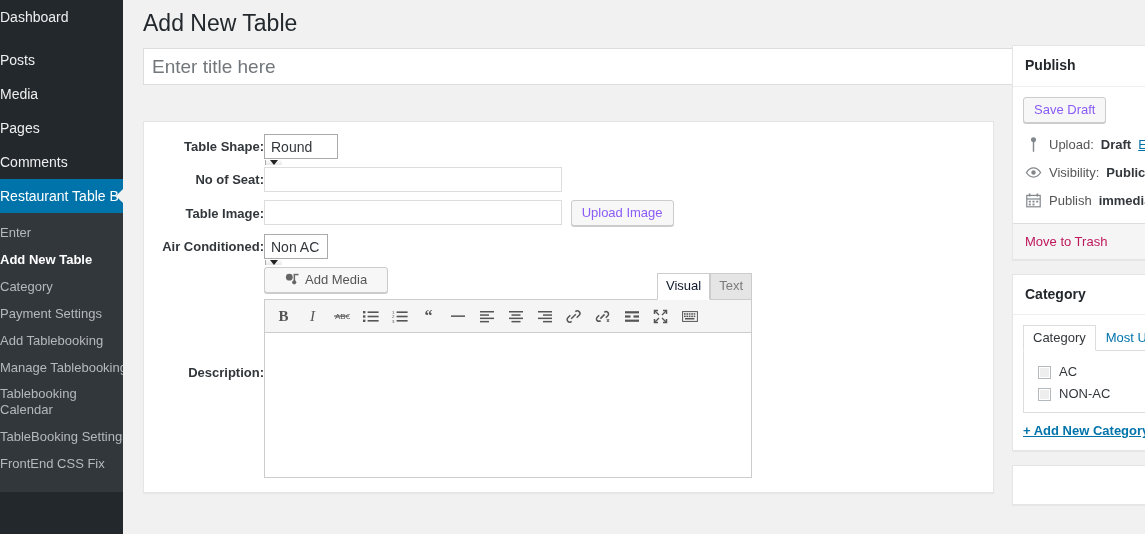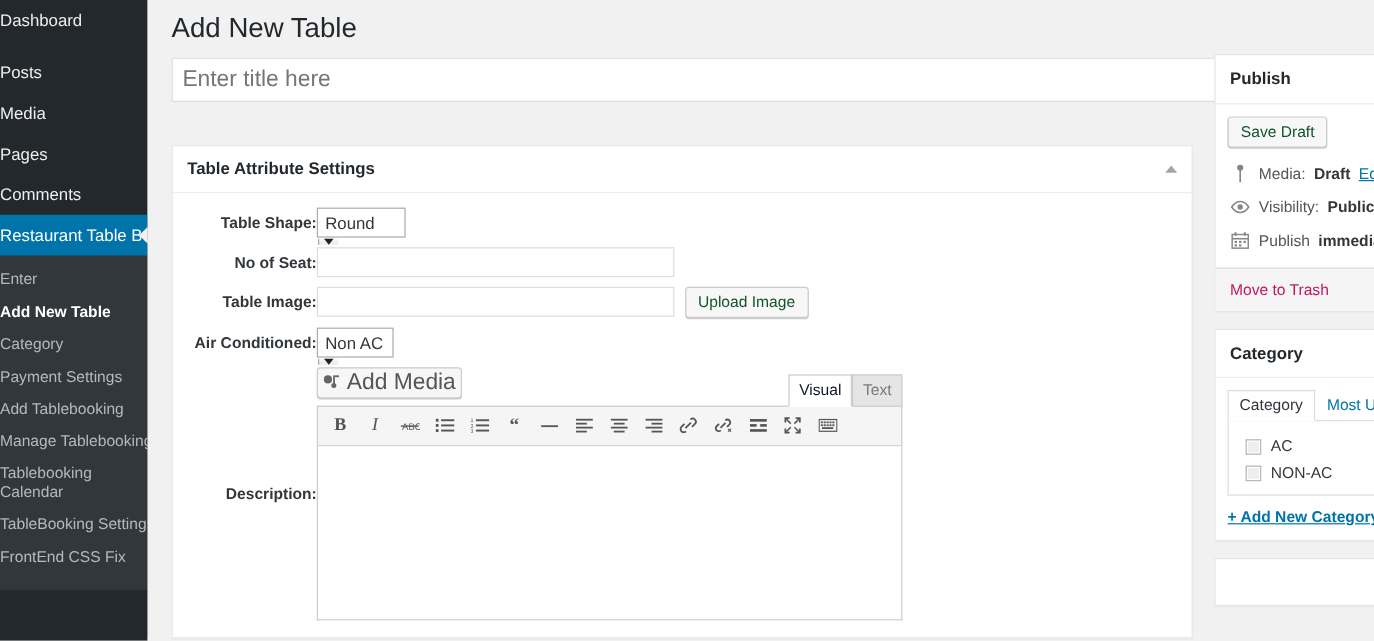--- a/index.html
+++ b/index.html
@@ -198,21 +198,21 @@
     font-size: 13px;
     color: #32373c;
     outline: none;
   }
   #seat-input { width: 298px; }
   #image-input { width: 298px; }
   .btn {
     display: inline-block;
     border: 1px solid #ccc;
     background: #f7f7f7;
-    color: #14532d;
+    color: #8b5cf6;
     font-family: "Liberation Sans", sans-serif;
     font-size: 13px;
     line-height: 24px;
     height: 26px;
     padding: 0 10px;
     border-radius: 3px;
     cursor: pointer;
     white-space: nowrap;
     box-shadow: 0 1px 0 #ccc;
   }
@@ -226,24 +226,24 @@
     height: 32px;
     margin-bottom: 0;
   }
   .add-media-btn {
     display: inline-flex;
     align-items: center;
     gap: 5px;
     border: 1px solid #ccc;
     background: #f7f7f7;
     color: #555;
-    font-size: 19px;
+    font-size: 13px;
     line-height: 22px;
     height: 26px;
-    padding: 0 4px;
+    padding: 0 20px;
     border-radius: 3px;
     cursor: pointer;
     box-shadow: 0 1px 0 #ccc;
   }
   .media-glyph {
     display: inline-block;
     width: 15px; height: 14px;
     position: relative;
   }
   .media-glyph svg { display: block; }
@@ -461,24 +461,20 @@
 
     <div id="col-main">
 
       <div id="titlediv">
         <input id="title-input" type="text" placeholder="Enter title here" style="">
       </div>
 
       <div style="height:36px"></div>
 
       <div class="postbox">
-        <div class="postbox-header">
-          <h2 class="postbox-title">Table Attribute Settings</h2>
-          <span class="toggle-arrow"></span>
-        </div>
         <div class="postbox-body">
           <table class="form-rows">
             <tbody>
               <tr>
                 <td class="flabel">Table Shape:</td>
                 <td>
                   <span class="sel w-shape">
                     <span class="sel-val">Round</span>
                     <span class="sel-arrow">
                         <i></i>
@@ -665,21 +661,21 @@
         </div>
         <div class="publish-inner">
           <span id="save-draft-btn" class="btn">Save Draft</span>
 
           <div class="misc-row">
             <span class="ico">
               <svg width="17" height="17" viewBox="0 0 17 17" fill="#82878c">
                 <path d="M8.5 1.2 a2.6 2.6 0 0 1 2.6 2.6 c0 1.2 -0.8 2.2 -1.9 2.5 l0 9.5 l-1.4 0 l0 -9.5 a2.6 2.6 0 0 1 -1.9 -2.5 a2.6 2.6 0 0 1 2.6 -2.6 z"></path>
               </svg>
             </span>
-            <span>Media:</span>
+            <span>Upload:</span>
             <b>Draft</b>
             <span class="elink">Ed</span>
           </div>
 
           <div class="misc-row">
             <span class="ico">
               <svg width="17" height="17" viewBox="0 0 17 17" fill="none" stroke="#82878c" stroke-width="1.3">
                 <path d="M1.4 8.5 C3.6 5.2 6 3.9 8.5 3.9 C11 3.9 13.4 5.2 15.6 8.5 C13.4 11.8 11 13.1 8.5 13.1 C6 13.1 3.6 11.8 1.4 8.5 z"></path>
                 <circle cx="8.5" cy="8.5" r="2.2" fill="#82878c" stroke="none"></circle>
               </svg>

